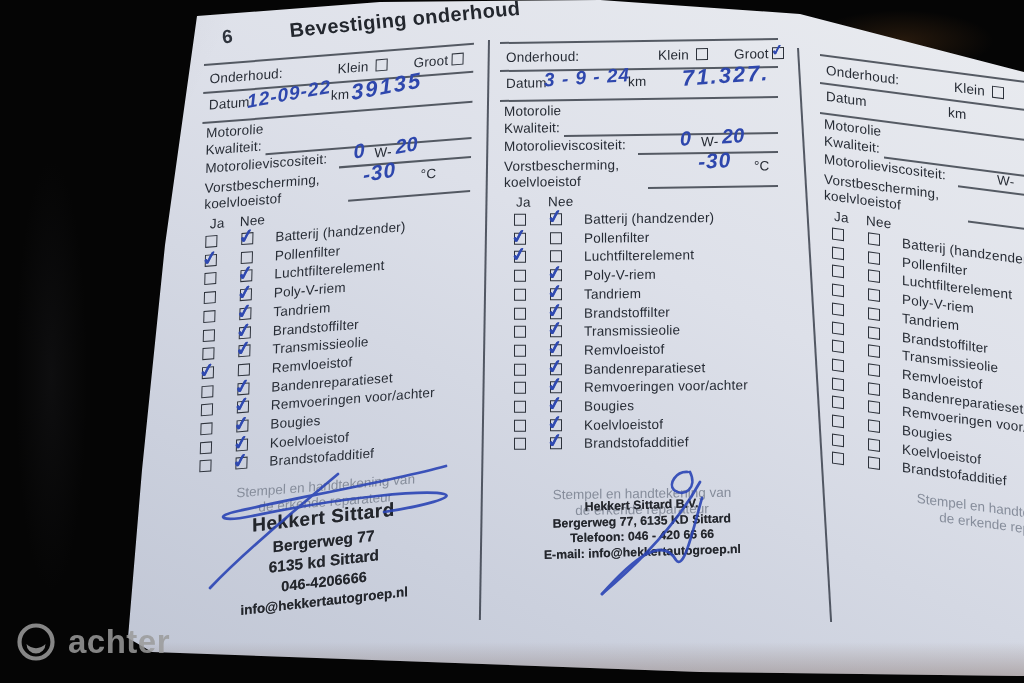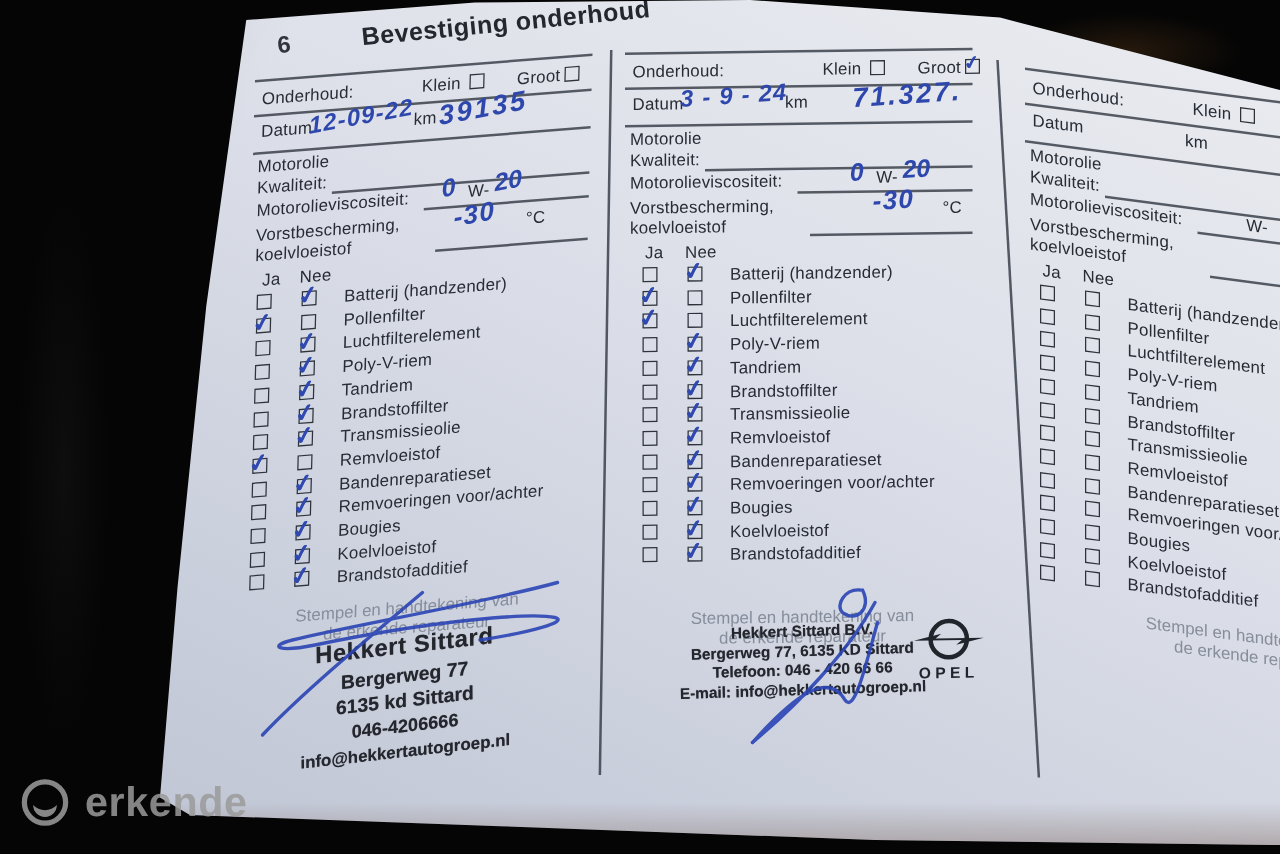--- a/index.html
+++ b/index.html
@@ -239,25 +239,20 @@
         <span class="tick" style="left: 47px; top: 388.4px;">✓</span>
         <span class="lbl" style="left: 84px; top: 395.4px;">Brandstofadditief</span>
         <div class="gray" style="left: 16px; top: 446px; width: 252px;">Stempel en handtekening van</div>
         <div class="gray" style="left: 16px; top: 462px; width: 252px;">de erkende reparateur</div>
         <div class="stamp s1" style="left: 16px; top: 458px; width: 252px;">
           <div class="sl sl0">Hekkert Sittard B.V.</div>
           <div class="sl sl1">Bergerweg 77, 6135 KD Sittard</div>
           <div class="sl sl2">Telefoon: 046 - 420 66 66</div>
           <div class="sl sl3">E-mail: info@hekkertautogroep.nl</div>
         </div>
-        <div class="opel" style="left: 230px; top: 452px;"><svg width="58" height="58" viewBox="0 0 58 58">
-            <circle cx="29" cy="21" r="14.5" fill="none" stroke="#20242b" stroke-width="3.6"></circle>
-            <path d="M1,21.8 L23,16.5 L18.5,20.3 L57,20.3 L35,25.6 L39.5,21.8 Z" fill="#20242b"></path>
-            <text x="29" y="52" text-anchor="middle" font-family="Liberation Sans, sans-serif" font-size="12.5" font-weight="bold" letter-spacing="3.5" fill="#20242b">OPEL</text>
-          </svg></div>
       </section>
     <section class="col c2">
         <div class="rule" style="left: 0px; top: 0px; width: 276px;"></div>
         <span class="lbl" style="left: 6px; top: 8px;">Onderhoud:</span>
         <span class="lbl" style="left: 134px; top: 8px;">Klein</span>
         <span class="box" style="left: 172px; top: 9px;"></span>
         <div class="rule" style="left: 0px; top: 28px; width: 276px;"></div>
         <span class="lbl" style="left: 6px; top: 34px;">Datum</span>
         <span class="lbl" style="left: 128px; top: 34px;">km</span>
         <div class="rule" style="left: 0px; top: 58px; width: 276px;"></div>
@@ -328,15 +323,15 @@
         <path d="M 20,132 C 52,96 80,74 94,98 C 102,110 112,64 120,36"></path>
       </g>
     </svg>
   </div>
 
   <div class="watermark">
     <svg width="44" height="44" viewBox="0 0 44 44">
       <circle cx="22" cy="22" r="16.5" fill="none" stroke="#9d9d9d" stroke-width="4.2"></circle>
       <path d="M12.5,24 A9.5,9.5 0 0 0 31.5,24 A13,13 0 0 1 12.5,24 Z" fill="#9d9d9d"></path>
     </svg>
-    <span>erkende</span>
+    <span>achter</span>
   </div>
 </div>
 
 </body></html>

